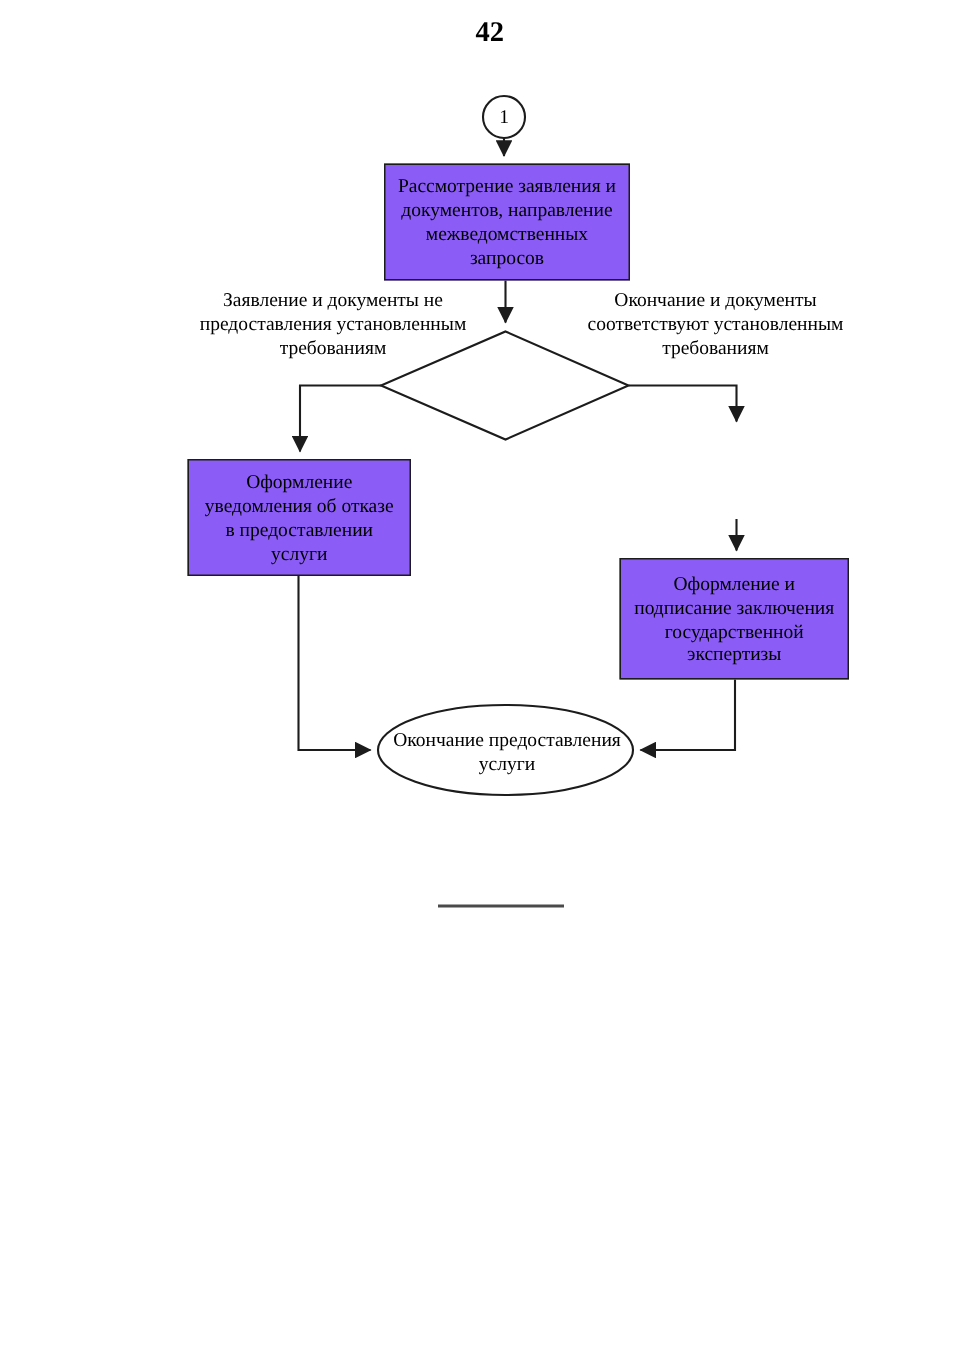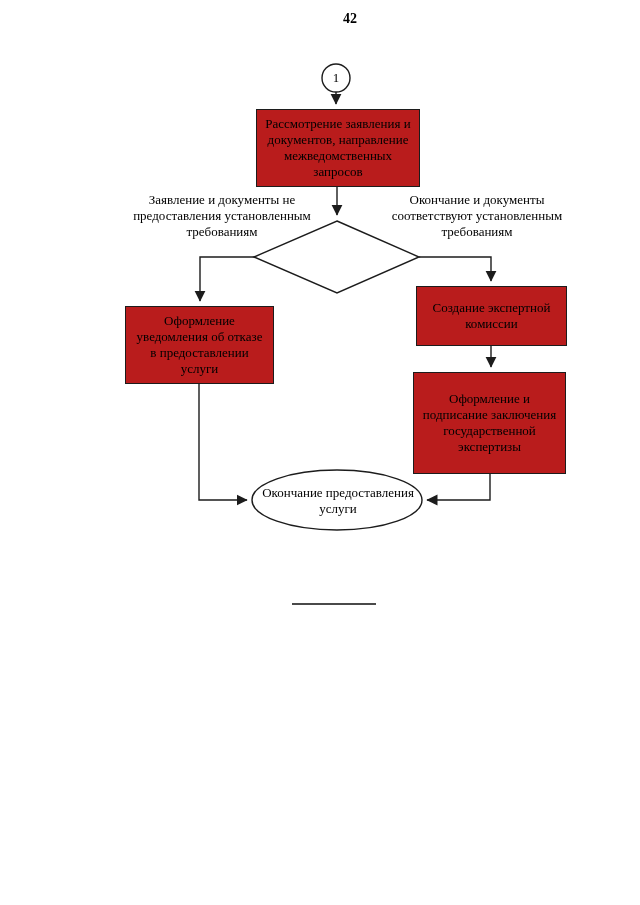--- a/index.html
+++ b/index.html
@@ -25,33 +25,33 @@
   }
   .node {
     position: absolute;
     text-align: center;
     font-size: 13px;
     line-height: 1.22;
     color: #000000;
   }
   .box {
     border: 1.5px solid #1c1c1c;
-    background: #b91c1c;
+    background: #8b5cf6;
     display: flex;
     align-items: center;
     justify-content: center;
     box-sizing: border-box;
   }
   .page-number {
     position: absolute;
     left: 317px;
     top: 11px;
     width: 40px;
-    text-align: right;
-    font-size: 14px;
+    text-align: left;
+    font-size: 19px;
     font-weight: 600;
   }
   .circle-label {
     left: 322px;
     top: 70px;
     width: 28px;
     height: 16px;
     font-size: 13px;
   }
   .start-box {
@@ -83,21 +83,21 @@
     left: 416px;
     top: 286px;
     width: 151px;
     height: 60px;
     padding: 2px 6px;
   }
   .right-box-2 {
     left: 413px;
     top: 372px;
     width: 153px;
-    height: 102px;
+    height: 81px;
     padding: 2px 6px;
   }
   .ellipse-label {
     left: 258px;
     top: 485px;
     width: 160px;
     text-align: center;
   }
   .footnote-rule {
     position: absolute;
@@ -152,23 +152,20 @@
   </div>
 
   <div class="node branch-label-left">Заявление и документы не предоставления установленным требованиям</div>
 
   <div class="node branch-label-right">Окончание и документы соответствуют установленным требованиям</div>
 
   <div class="node box left-box">
     <span>Оформление уведомления об отказе в предоставлении услуги</span>
   </div>
 
-  <div class="node box right-box-1">
-    <span>Создание экспертной комиссии</span>
-  </div>
 
   <div class="node box right-box-2">
     <span>Оформление и подписание заключения государственной экспертизы</span>
   </div>
 
   <div class="node ellipse-label">Окончание предоставления услуги</div>
 
   <div class="footnote-rule"></div>
 
 </div>

